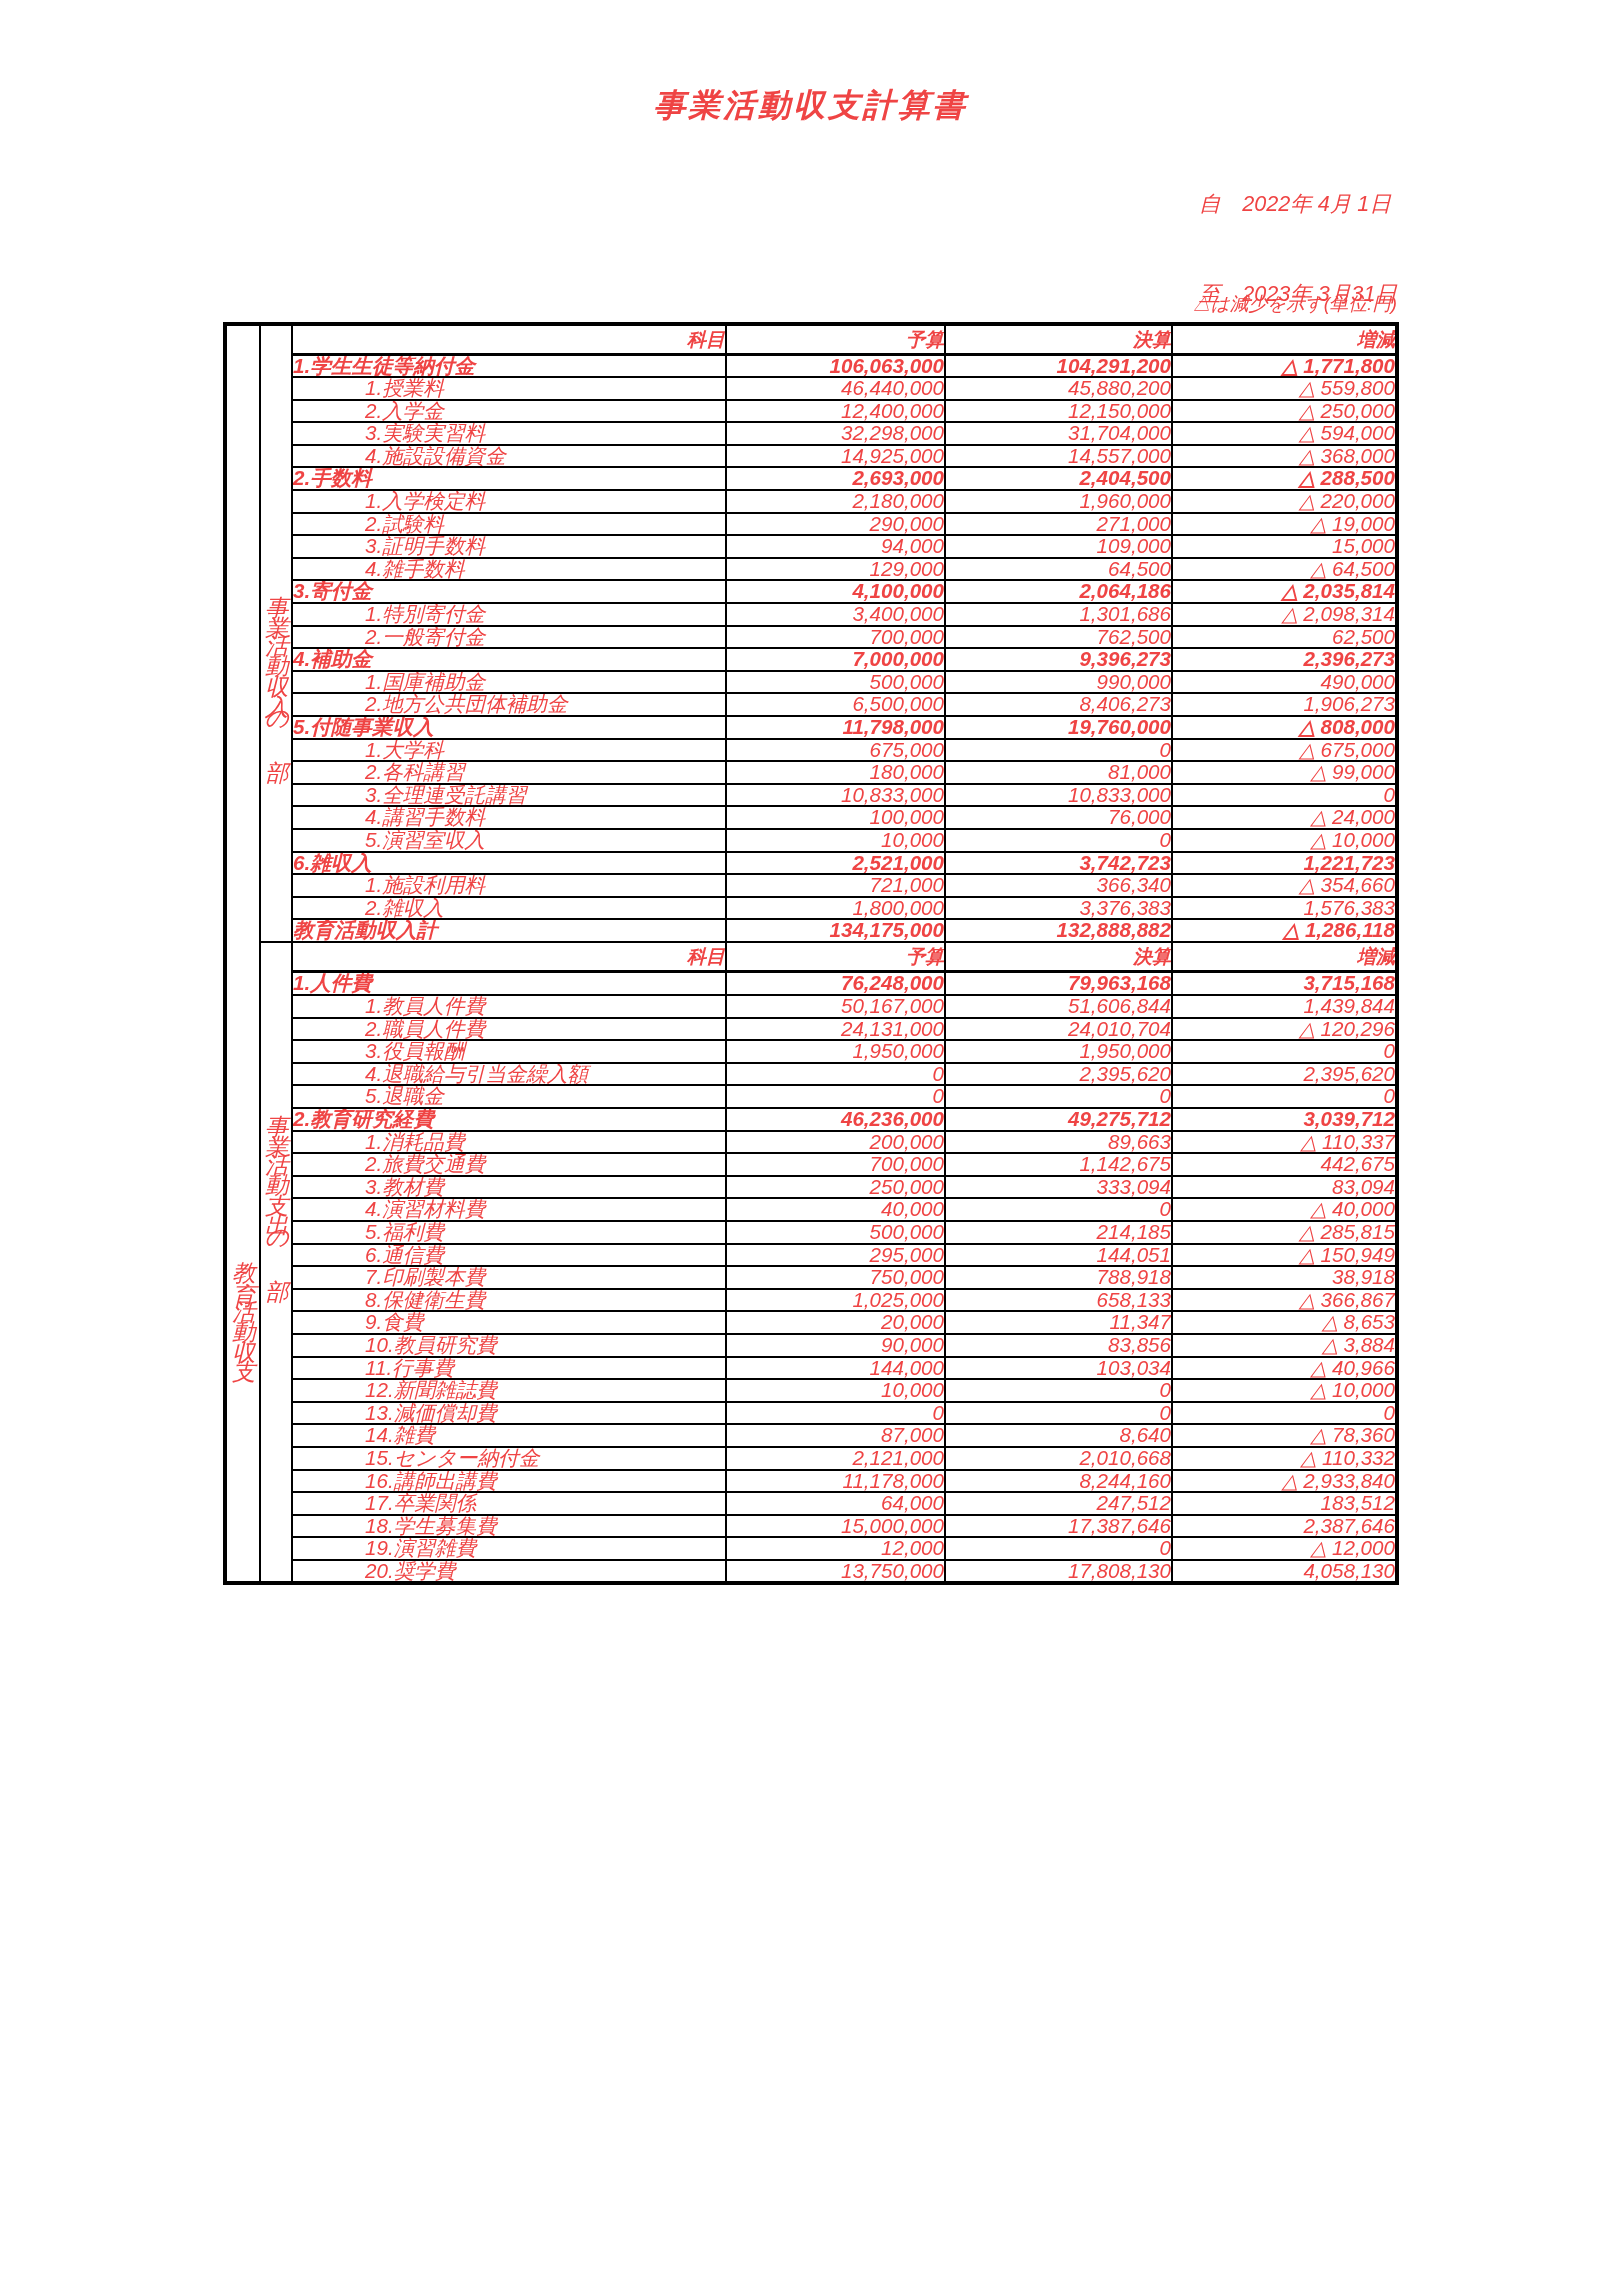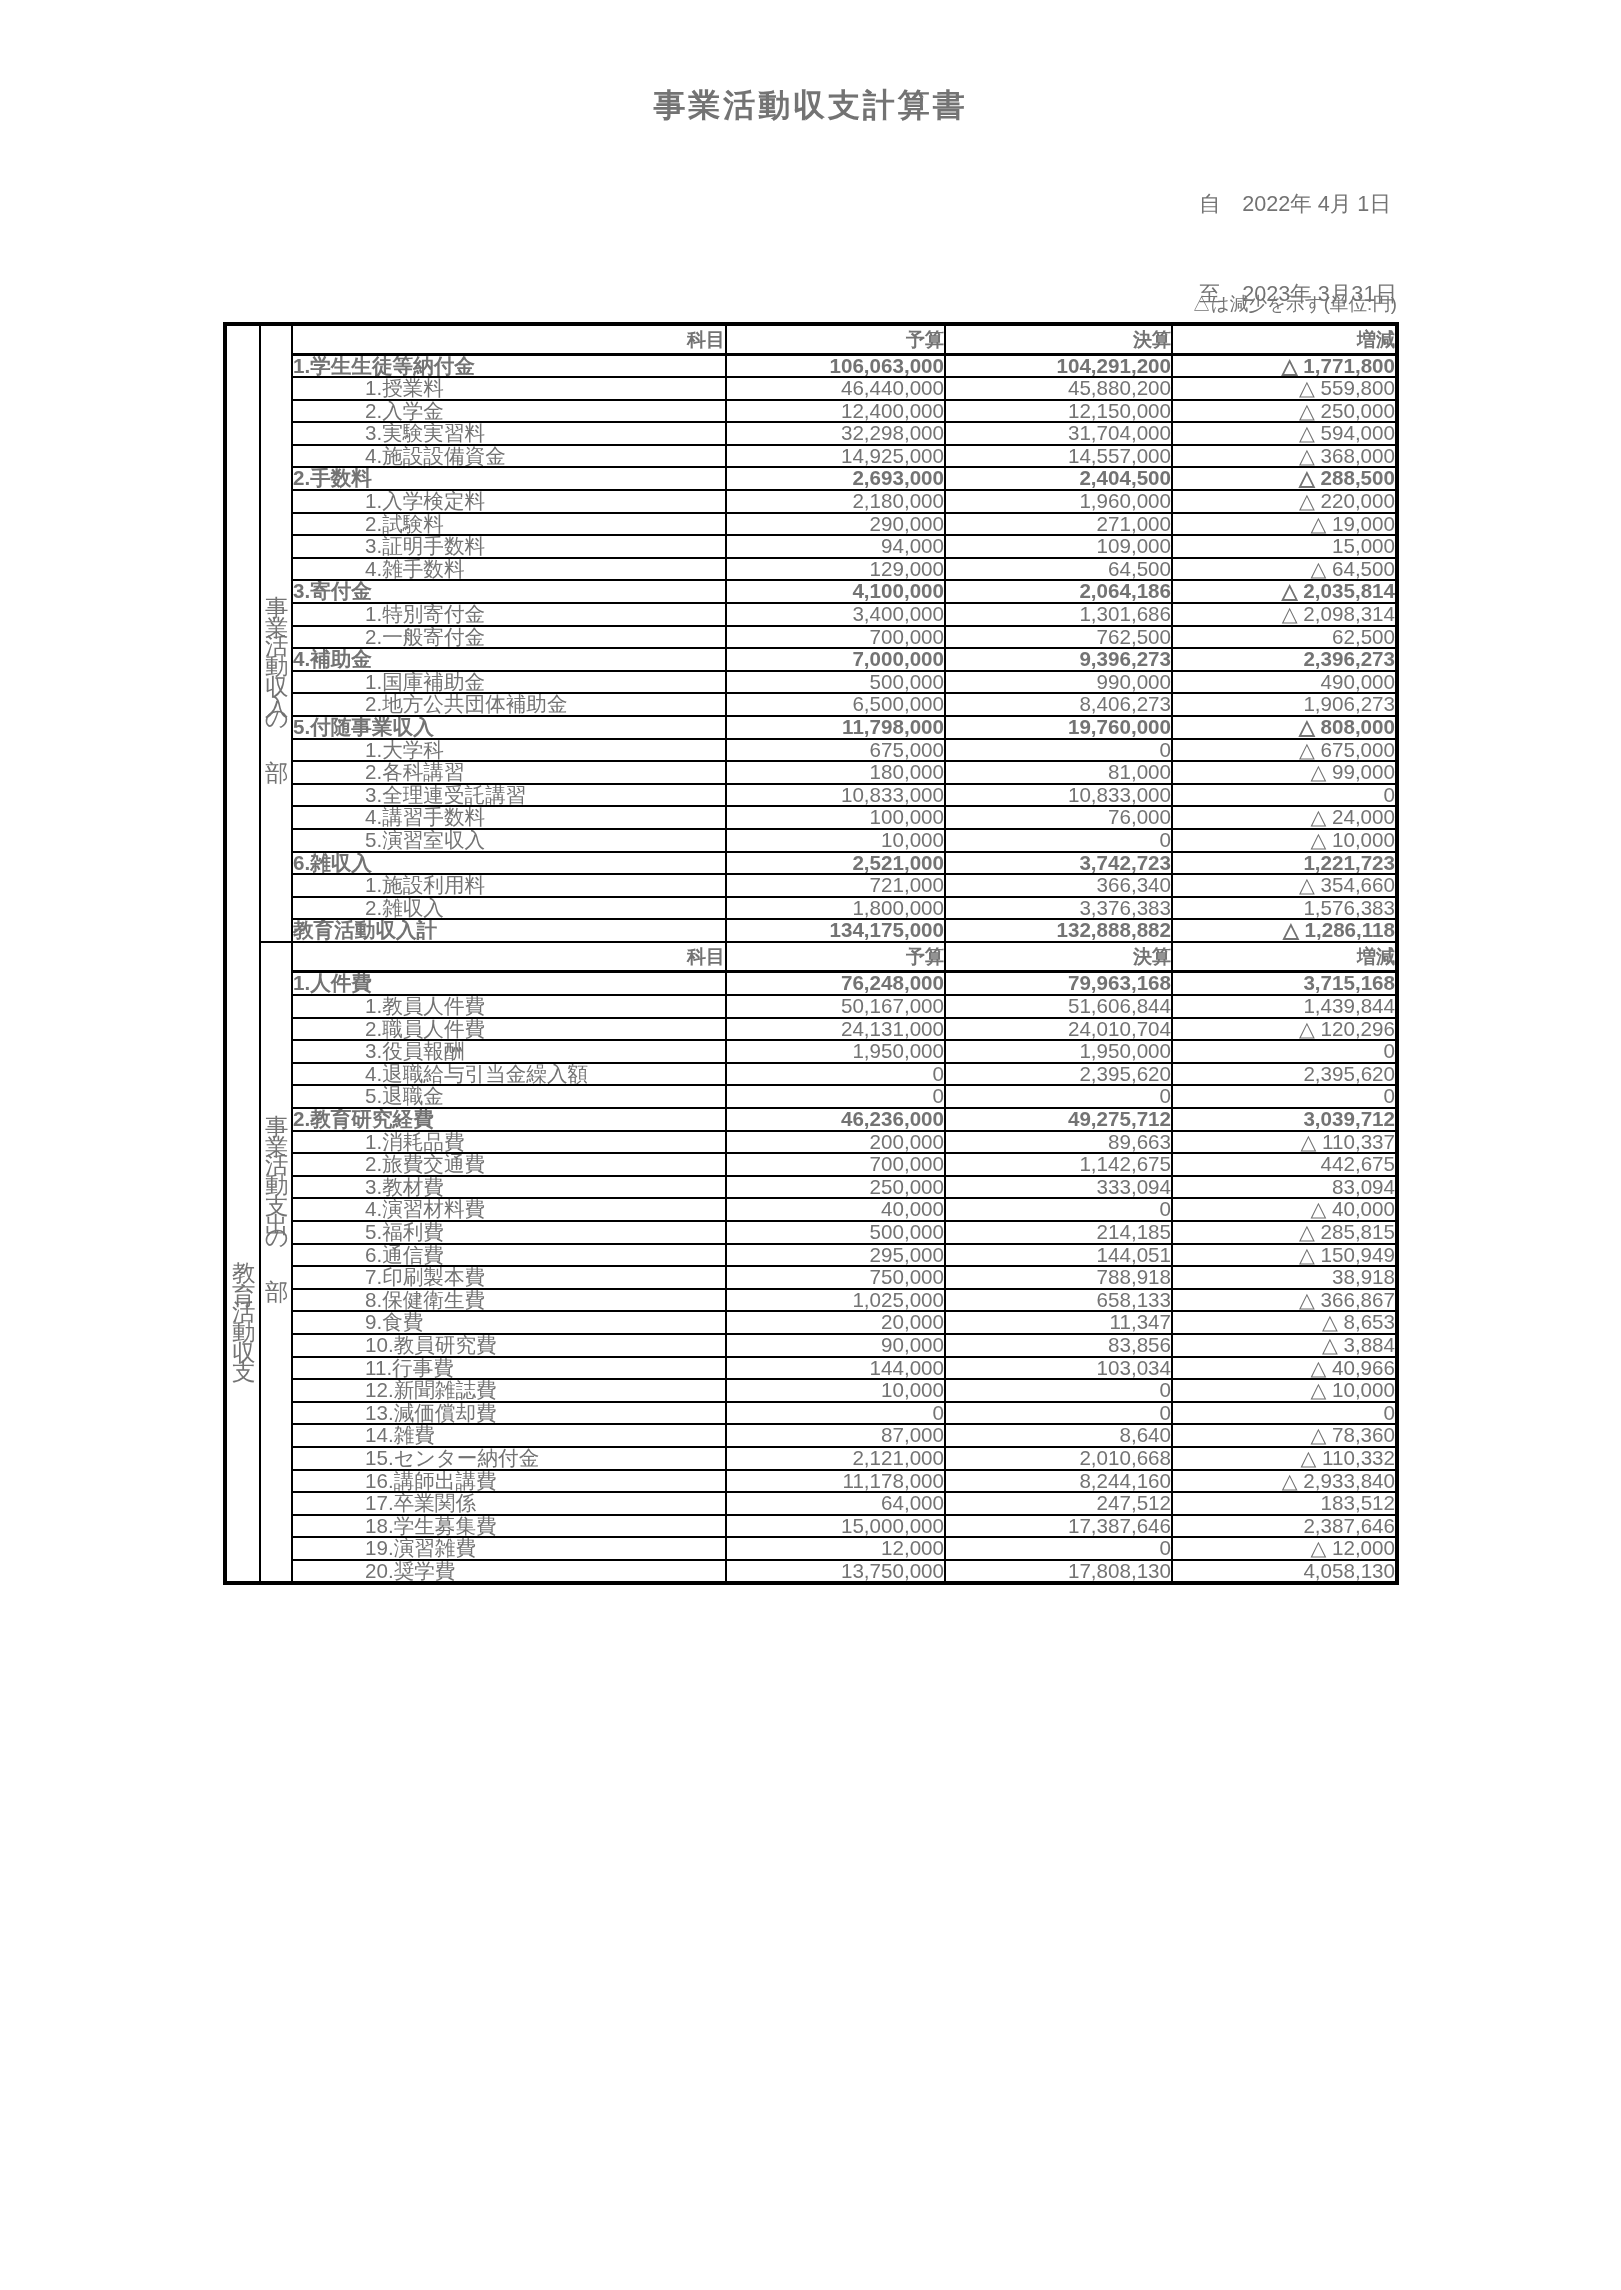--- a/index.html
+++ b/index.html
@@ -1,18 +1,18 @@
 <!DOCTYPE html>
 <html><head>
 <meta charset="utf-8">
 <style>
   html,body{margin:0;padding:0;background:#888;}
   .page{
     position:relative; width:1621px; height:2291px; background:#ffffff;
-    font-family:"Liberation Sans", sans-serif; color:#737373; overflow:hidden;
+    font-family:"Liberation Sans", sans-serif; color:#ef4444; overflow:hidden;font-style:italic;
   }
   .title{
     position:absolute; top:84px; left:0; width:100%;
     text-align:center; font-size:32px; font-weight:bold; letter-spacing:2.9px;
   }
   .dates{
     position:absolute; top:129px; right:224px;
     font-size:21.6px; line-height:30px; text-align:left; white-space:pre;
   }
   .note{

